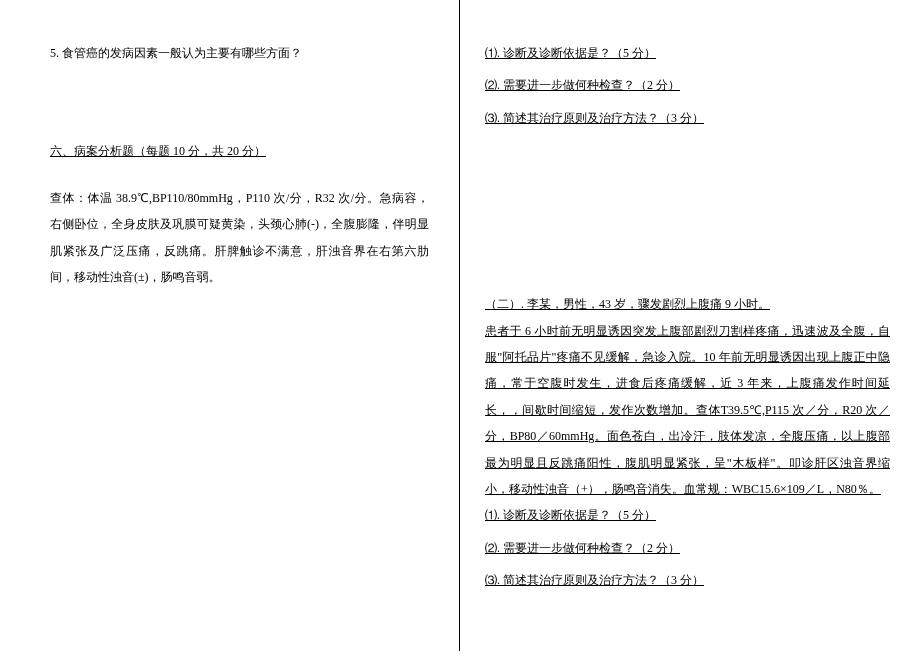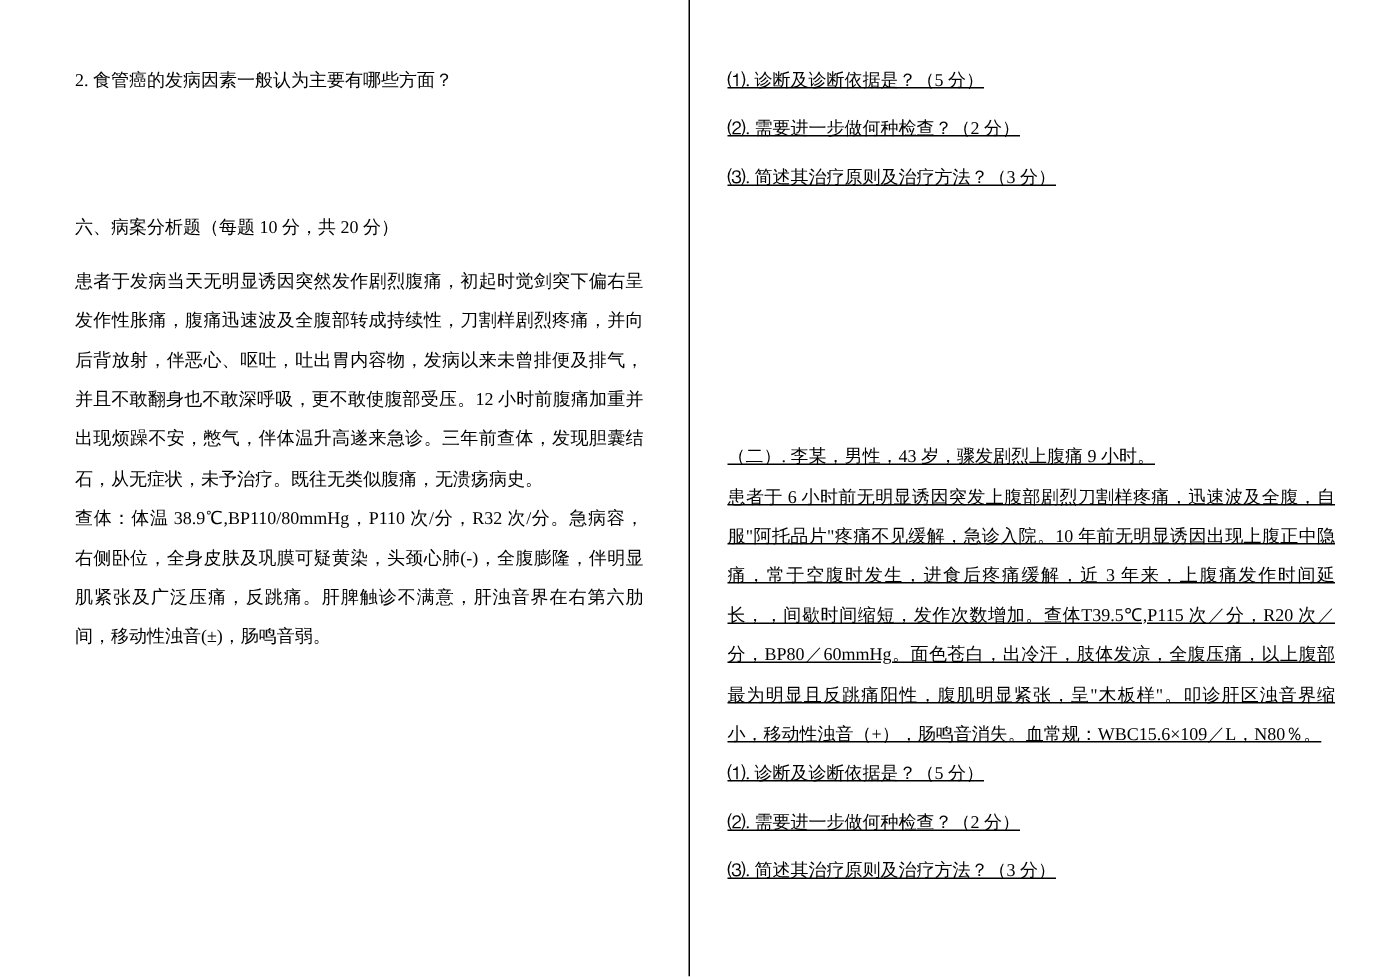--- a/index.html
+++ b/index.html
@@ -33,51 +33,49 @@
     .column-right {
       width: 50%;
       padding-left: 25px;
       text-decoration: underline;
     }
     .q-item {
       margin-bottom: 6px;
     }
     .section-header {
       margin-top: 18px;
-      margin-bottom: 9px;
+      margin-bottom: 20px;
+      text-decoration: underline;
     }
     .para {
       text-align: justify;
       word-break: break-all;
     }
     .gap-sm { margin-top: 20px; }
     .gap-lg { margin-top: 72px; }
     .gap-xl { margin-top: 160px; }
   </style>
 </head>
 <body>
 
 <div class="page-container">
 
   <div class="column column-left">
 
     <div class="q-item gap-sm">
-      <span>2. 食管癌的发病因素一般认为主要有哪些方面？</span>
+      <span>5. 食管癌的发病因素一般认为主要有哪些方面？</span>
     </div>
 
 
 
     <div class="section-header gap-lg">
       <span>六、病案分析题（每题 10 分，共 20 分）</span>
     </div>
 
 
-    <div class="para">
-      <span>患者于发病当天无明显诱因突然发作剧烈腹痛，初起时觉剑突下偏右呈发作性胀痛，腹痛迅速波及全腹部转成持续性，刀割样剧烈疼痛，并向后背放射，伴恶心、呕吐，吐出胃内容物，发病以来未曾排便及排气，并且不敢翻身也不敢深呼吸，更不敢使腹部受压。12 小时前腹痛加重并出现烦躁不安，憋气，伴体温升高遂来急诊。三年前查体，发现胆囊结石，从无症状，未予治疗。既往无类似腹痛，无溃疡病史。</span>
-    </div>
 
     <div class="para">
       <span>查体：体温 38.9℃,BP110/80mmHg，P110 次/分，R32 次/分。急病容，右侧卧位，全身皮肤及巩膜可疑黄染，头颈心肺(-)，全腹膨隆，伴明显肌紧张及广泛压痛，反跳痛。肝脾触诊不满意，肝浊音界在右第六肋间，移动性浊音(±)，肠鸣音弱。</span>
     </div>
 
   </div>
 
   <div class="column column-right">
 
     <div class="q-item gap-sm">

